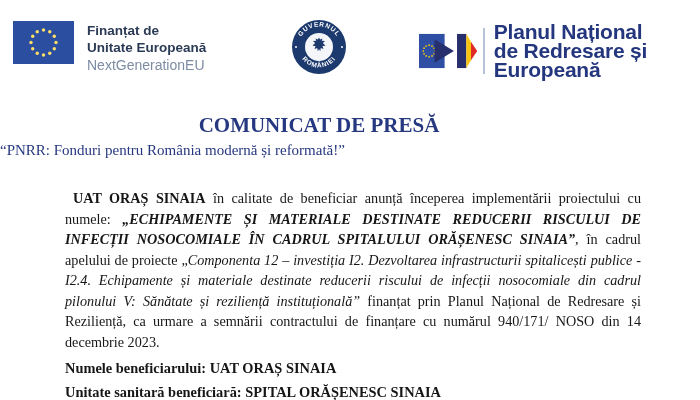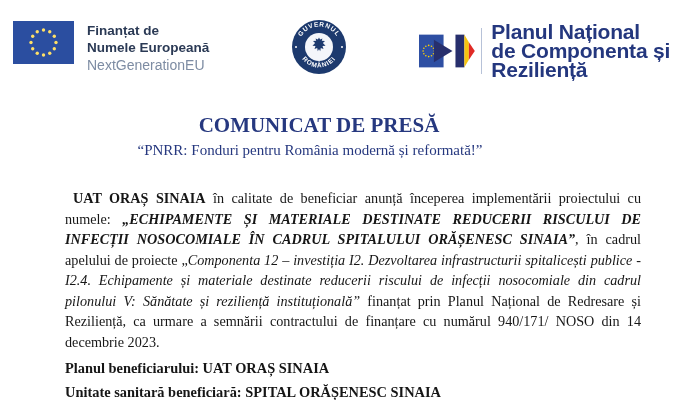--- a/index.html
+++ b/index.html
@@ -15,21 +15,21 @@
   .gov-seal{position:absolute;left:291px;top:19px;}
 
   .pnrr-logo{position:absolute;left:419px;top:22px;display:flex;align-items:center;}
   .pnrr-sep{width:2px;height:46px;background:#b7c2d8;margin:0 9px 0 6px;}
   .pnrr-text{font-family:"Liberation Sans",sans-serif;font-weight:bold;
              font-size:21px;line-height:19px;color:#24377e;letter-spacing:-0.2px;}
 
   
   .title{position:absolute;top:113px;left:0;width:638px;margin:0;text-align:center;
          font-size:21px;font-weight:bold;color:#26387f;line-height:24px;}
-  .subtitle{position:absolute;top:141px;left:0;width:620px;text-align:center;
+  .subtitle{position:absolute;top:141px;left:0;width:620px;
             font-size:15px;color:#26387f;line-height:18px;}
 
   
   .body-par{position:absolute;left:65px;top:188px;width:576px;margin:0;
             font-size:14.2px;line-height:20.5px;text-align:justify;text-indent:8px;}
   .seg-b{font-weight:bold;}
   .seg-bi{font-weight:bold;font-style:italic;}
   .seg-i{font-style:italic;}
 
   
@@ -53,21 +53,21 @@
         <circle cx="18" cy="21.5" r="1.7"></circle>
           <circle cx="19.7" cy="15.25" r="1.7"></circle>
         <circle cx="24.25" cy="10.7" r="1.7"></circle>
           <circle cx="30.5" cy="9" r="1.7"></circle>
         <circle cx="36.75" cy="10.7" r="1.7"></circle>
           <circle cx="41.3" cy="15.25" r="1.7"></circle>
       </g>
     </svg>
     <div class="eu-text">
       <div class="eu-bold">Finanțat de</div>
-      <div class="eu-bold">Numele Europeană</div>
+      <div class="eu-bold">Unitate Europeană</div>
       <div class="eu-sub">NextGenerationEU</div>
     </div>
   </div>
 
   <svg class="gov-seal" width="56" height="56" viewBox="0 0 56 56">
     <defs>
       <path id="arcTop" d="M 7.5,28 A 20.5,20.5 0 0 1 48.5,28"></path>
       <path id="arcBot" d="M 7.5,28 A 20.5,20.5 0 0 0 48.5,28"></path>
     </defs>
     <circle cx="28" cy="28" r="27" fill="#1d3a6e"></circle>
@@ -101,27 +101,27 @@
           <circle cx="19.5" cy="18.3" r="1.1"></circle>
       </g>
       <polygon points="20,7 45,22 20,37" fill="#272f6d"></polygon>
       <rect x="49" y="0" width="12" height="44" fill="#272f6d"></rect>
       <polygon points="61,0 67,10.2 67,33.8 61,44" fill="#f7c410"></polygon>
       <polygon points="67,10.2 75,22 67,33.8" fill="#e02a25"></polygon>
     </svg>
     <div class="pnrr-sep"></div>
     <div class="pnrr-text">
       <div>Planul Național</div>
-      <div>de Componenta și Reziliență</div>
+      <div>de Redresare și Europeană</div>
     </div>
   </div>
 
   <h1 class="title">COMUNICAT DE PRESĂ</h1>
   <div class="subtitle">“PNRR: Fonduri pentru România modernă și reformată!”</div>
 
   <p class="body-par"><span class="seg-b">UAT ORAȘ SINAIA</span><span> în calitate de beneficiar anunță începerea implementării proiectului cu numele: </span><span class="seg-bi">„ECHIPAMENTE ȘI MATERIALE DESTINATE REDUCERII RISCULUI DE INFECȚII NOSOCOMIALE ÎN CADRUL SPITALULUI ORĂȘENESC SINAIA”</span><span>, în cadrul apelului de proiecte „</span><span class="seg-i">Componenta 12 – investiția I2. Dezvoltarea infrastructurii spitalicești publice - I2.4. Echipamente și materiale destinate reducerii riscului de infecții nosocomiale din cadrul pilonului V: Sănătate și reziliență instituțională”</span><span> finanțat prin Planul Național de Redresare și Reziliență, ca urmare a semnării contractului de finanțare cu numărul 940/171/ NOSO din 14 decembrie 2023.</span></p>
 
   <div class="footer">
-    <div>Planul beneficiarului: UAT ORAȘ SINAIA</div>
+    <div>Numele beneficiarului: UAT ORAȘ SINAIA</div>
     <div>Unitate sanitară beneficiară: SPITAL ORĂȘENESC SINAIA</div>
   </div>
 
 </div>
 
 </body></html>

